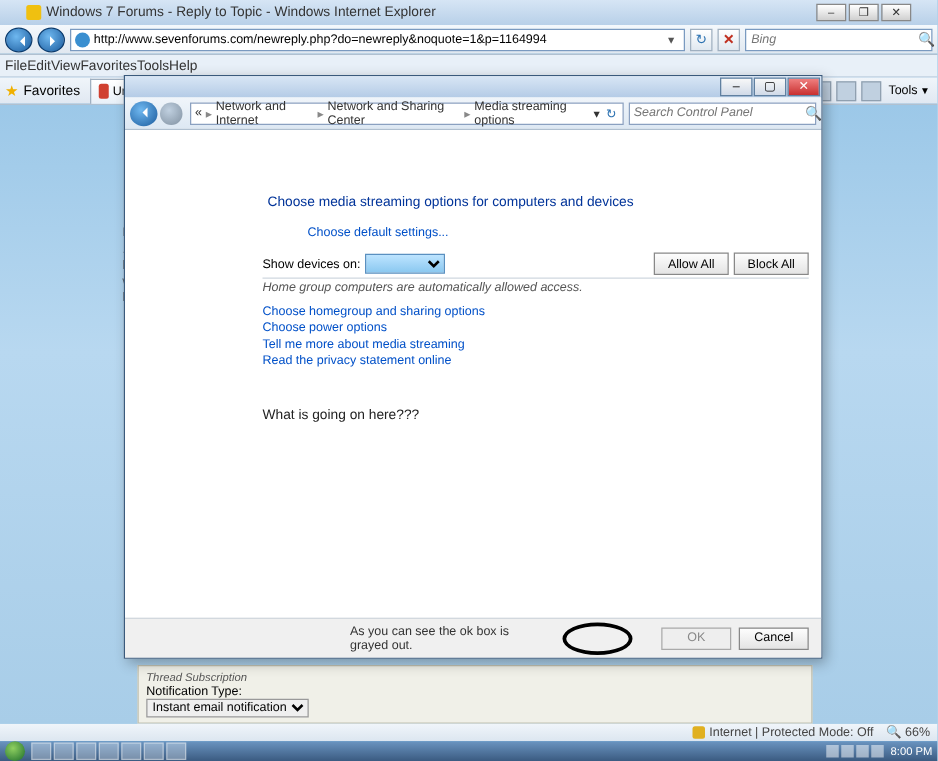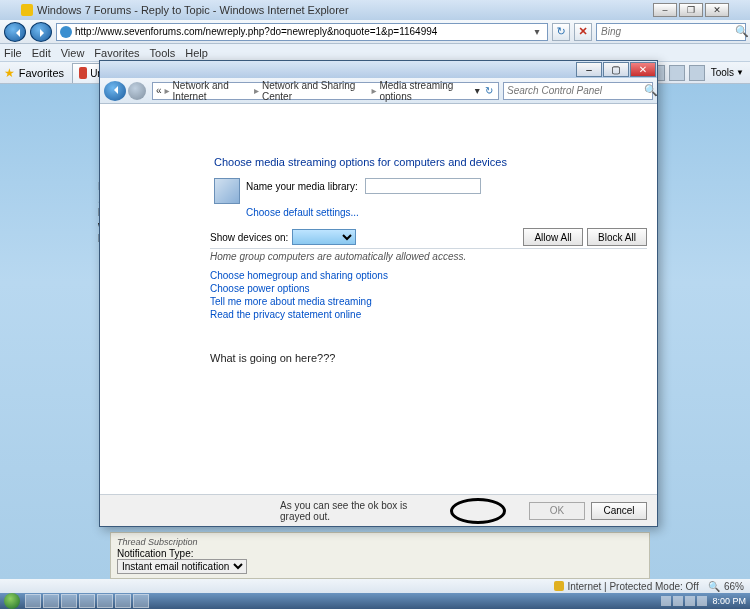--- a/index.html
+++ b/index.html
@@ -18,21 +18,21 @@
 .nav-btn.fwd::after { left: 9px; border-right-color: transparent; border-left-color: #fff; }
 .addr { flex: 1; height: 18px; background: #fff; border: 1px solid #7a9ac0; display: flex; align-items: center; padding: 0 3px; font-size: 10px; }
 .addr .globe { width: 12px; height: 12px; background: #3a8fd0; border-radius: 50%; margin-right: 3px; }
 .addr .dd { width: 14px; text-align: center; color: #555; }
 .btn-sq { width: 18px; height: 18px; border: 1px solid #a0b0c0; background: linear-gradient(180deg,#fff,#e0e8f0); display: flex; align-items: center; justify-content: center; }
 .btn-sq.x { color: #c03020; font-weight: bold; }
 .search-box { width: 150px; height: 18px; background: #fff; border: 1px solid #7a9ac0; display: flex; align-items: center; }
 .search-box .ic { width: 14px; height: 14px; margin: 0 2px; }
 .search-box input { flex: 1; border: none; font-size: 10px; font-style: italic; color: #888; outline: none; }
 
-.menu-row { height: 18px; background: #e8f0f8; display: flex; align-items: center; padding: 0 4px; gap: 10px; font-size: 11px; color: #333; border-bottom: 1px solid #c0d0e0; }
+.menu-row { height: 18px; background: #e8f0f8; display: flex; align-items: center; padding: 0 4px; font-size: 11px; color: #333; border-bottom: 1px solid #c0d0e0; }
 .fav-row { height: 22px; background: linear-gradient(180deg,#f0f5fa,#e0e8f2); display: flex; align-items: center; padding: 0 4px; border-bottom: 1px solid #b0c0d0; }
 .fav-star { color: #f0b000; margin-right: 4px; font-size: 12px; }
 .fav-row .spacer { flex: 1; }
 .tool-ico { width: 16px; height: 16px; margin: 0 2px; background: #c0d0e0; border: 1px solid #90a0b0; }
 .tab-row { display: flex; margin-left: 8px; }
 .tab { height: 20px; background: linear-gradient(180deg,#fff,#e8f0f8); border: 1px solid #a0b0c0; border-bottom: none; padding: 2px 6px; display: flex; align-items: center; font-size: 10px; margin-right: -1px; max-width: 110px; }
 .tab .ico { width: 12px; height: 12px; margin-right: 3px; background: #e0a020; border-radius: 2px; }
 .tab .cl { margin-left: 4px; color: #888; }
 
 .page-body { position: absolute; left: 0; right: 0; top: 84px; bottom: 30px; background: linear-gradient(180deg,#9cc8e8,#b8d8f0 40%,#a8cde8); overflow: hidden; }
@@ -209,27 +209,20 @@
     </div>
     <div class="cp-search">
       <input placeholder="Search Control Panel" style="">
       <span class="mag">🔍</span>
     </div>
   </div>
 
   <div class="cp-body">
     <div class="cp-heading">Choose media streaming options for computers and devices</div>
 
-    <div class="lib-row">
-      <div class="lib-icon"></div>
-      <div>
-        <span class="lbl">Name your media library:</span>
-        <input type="text" value="" style="">
-      </div>
-    </div>
     <div class="lib-links">
       <span class="lnk">Choose default settings...</span>
     </div>
 
     <div class="dev-row">
       <span class="lbl">Show devices on:</span>
       <select><option></option></select>
       <span class="spacer"></span>
       <button class="dev-btn">Allow All</button>
       <button class="dev-btn">Block All</button>

